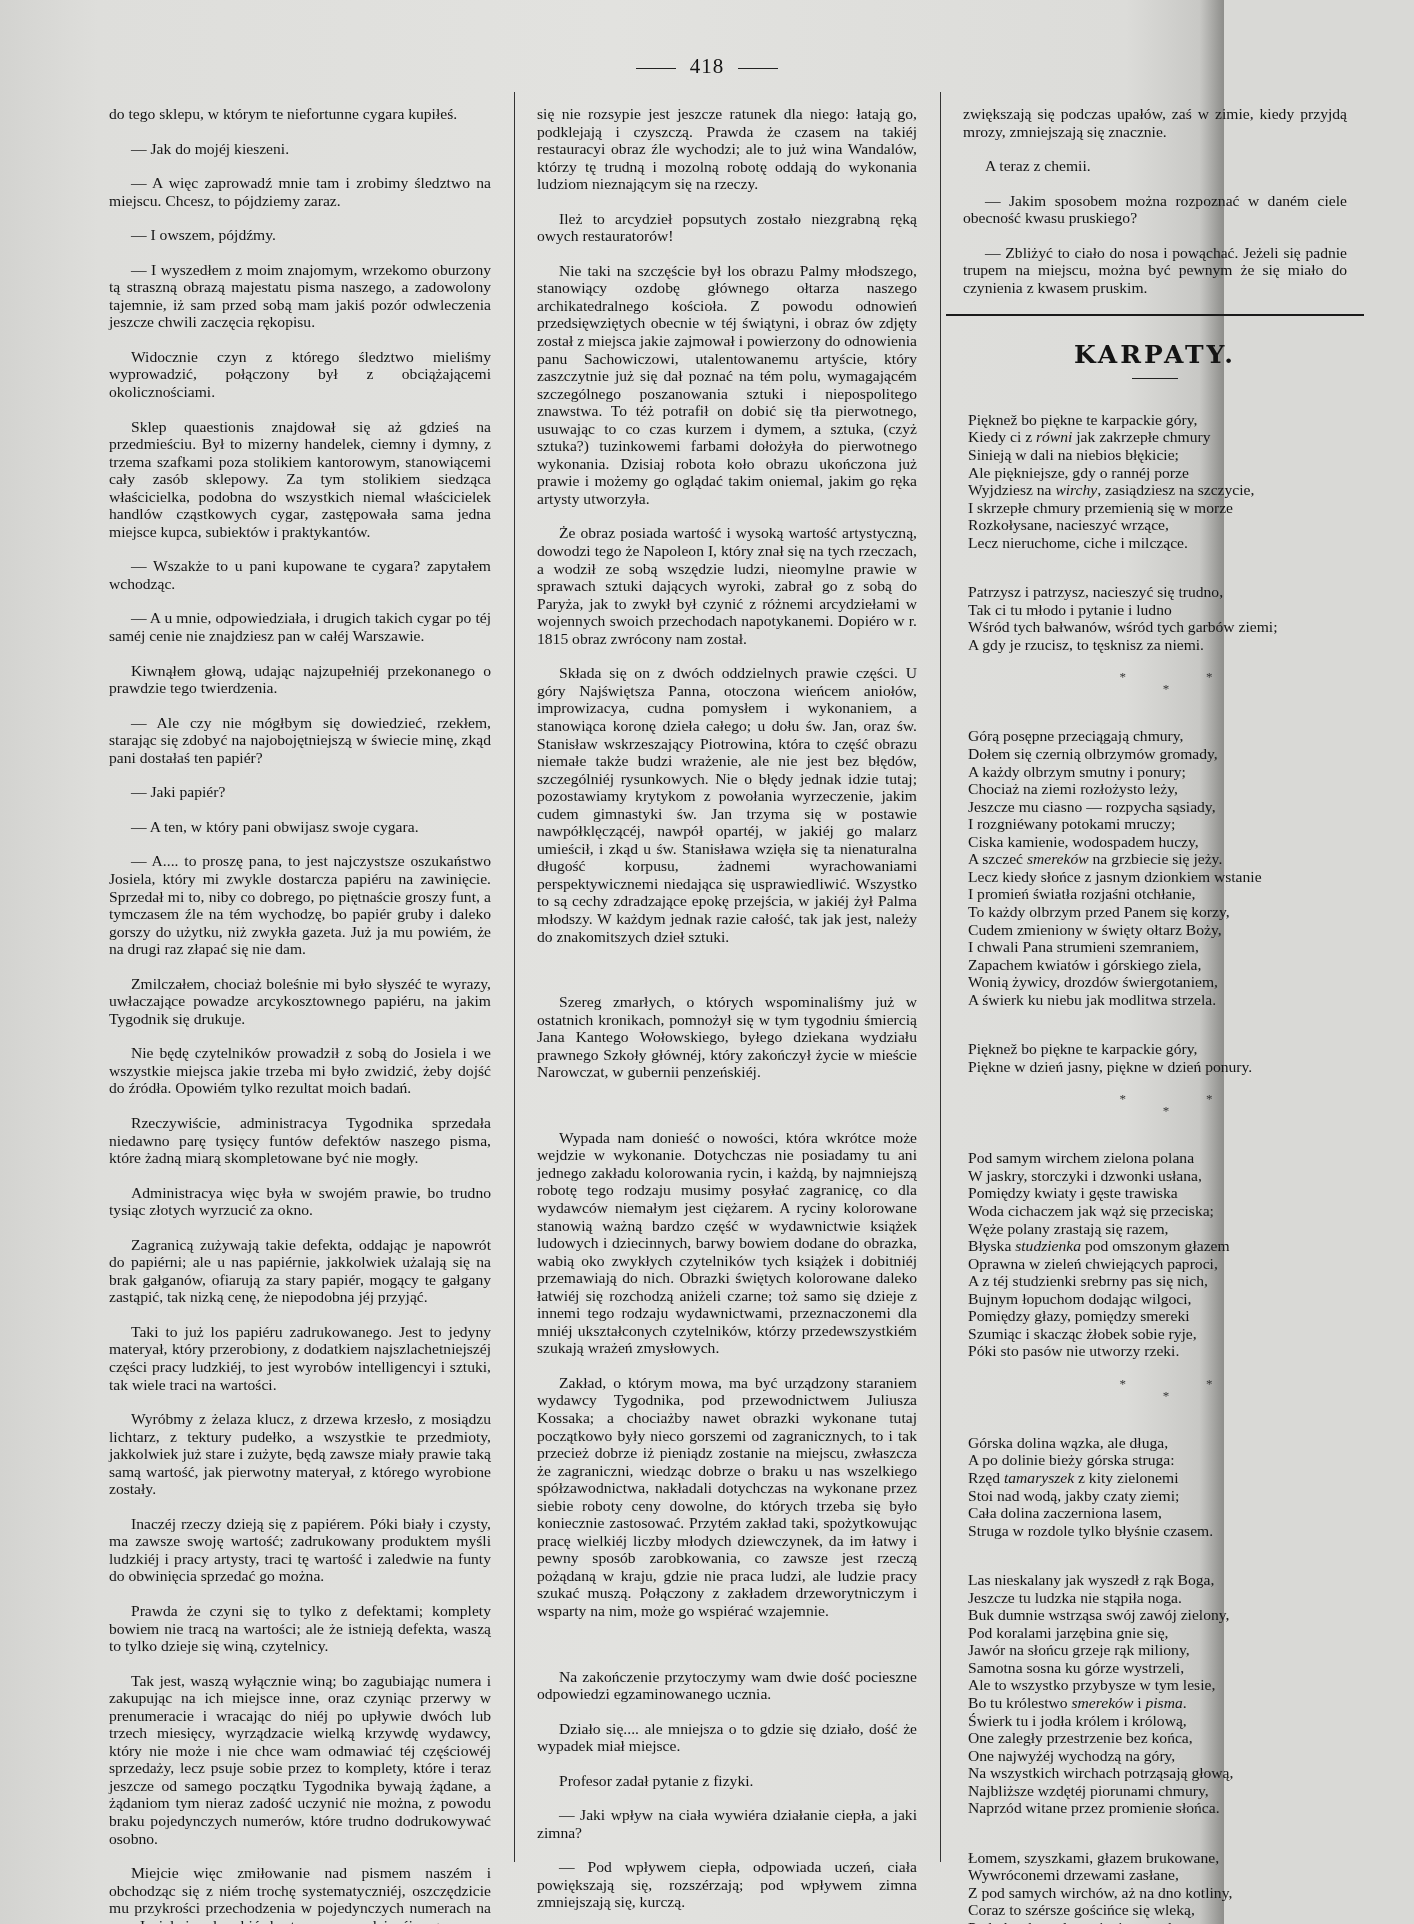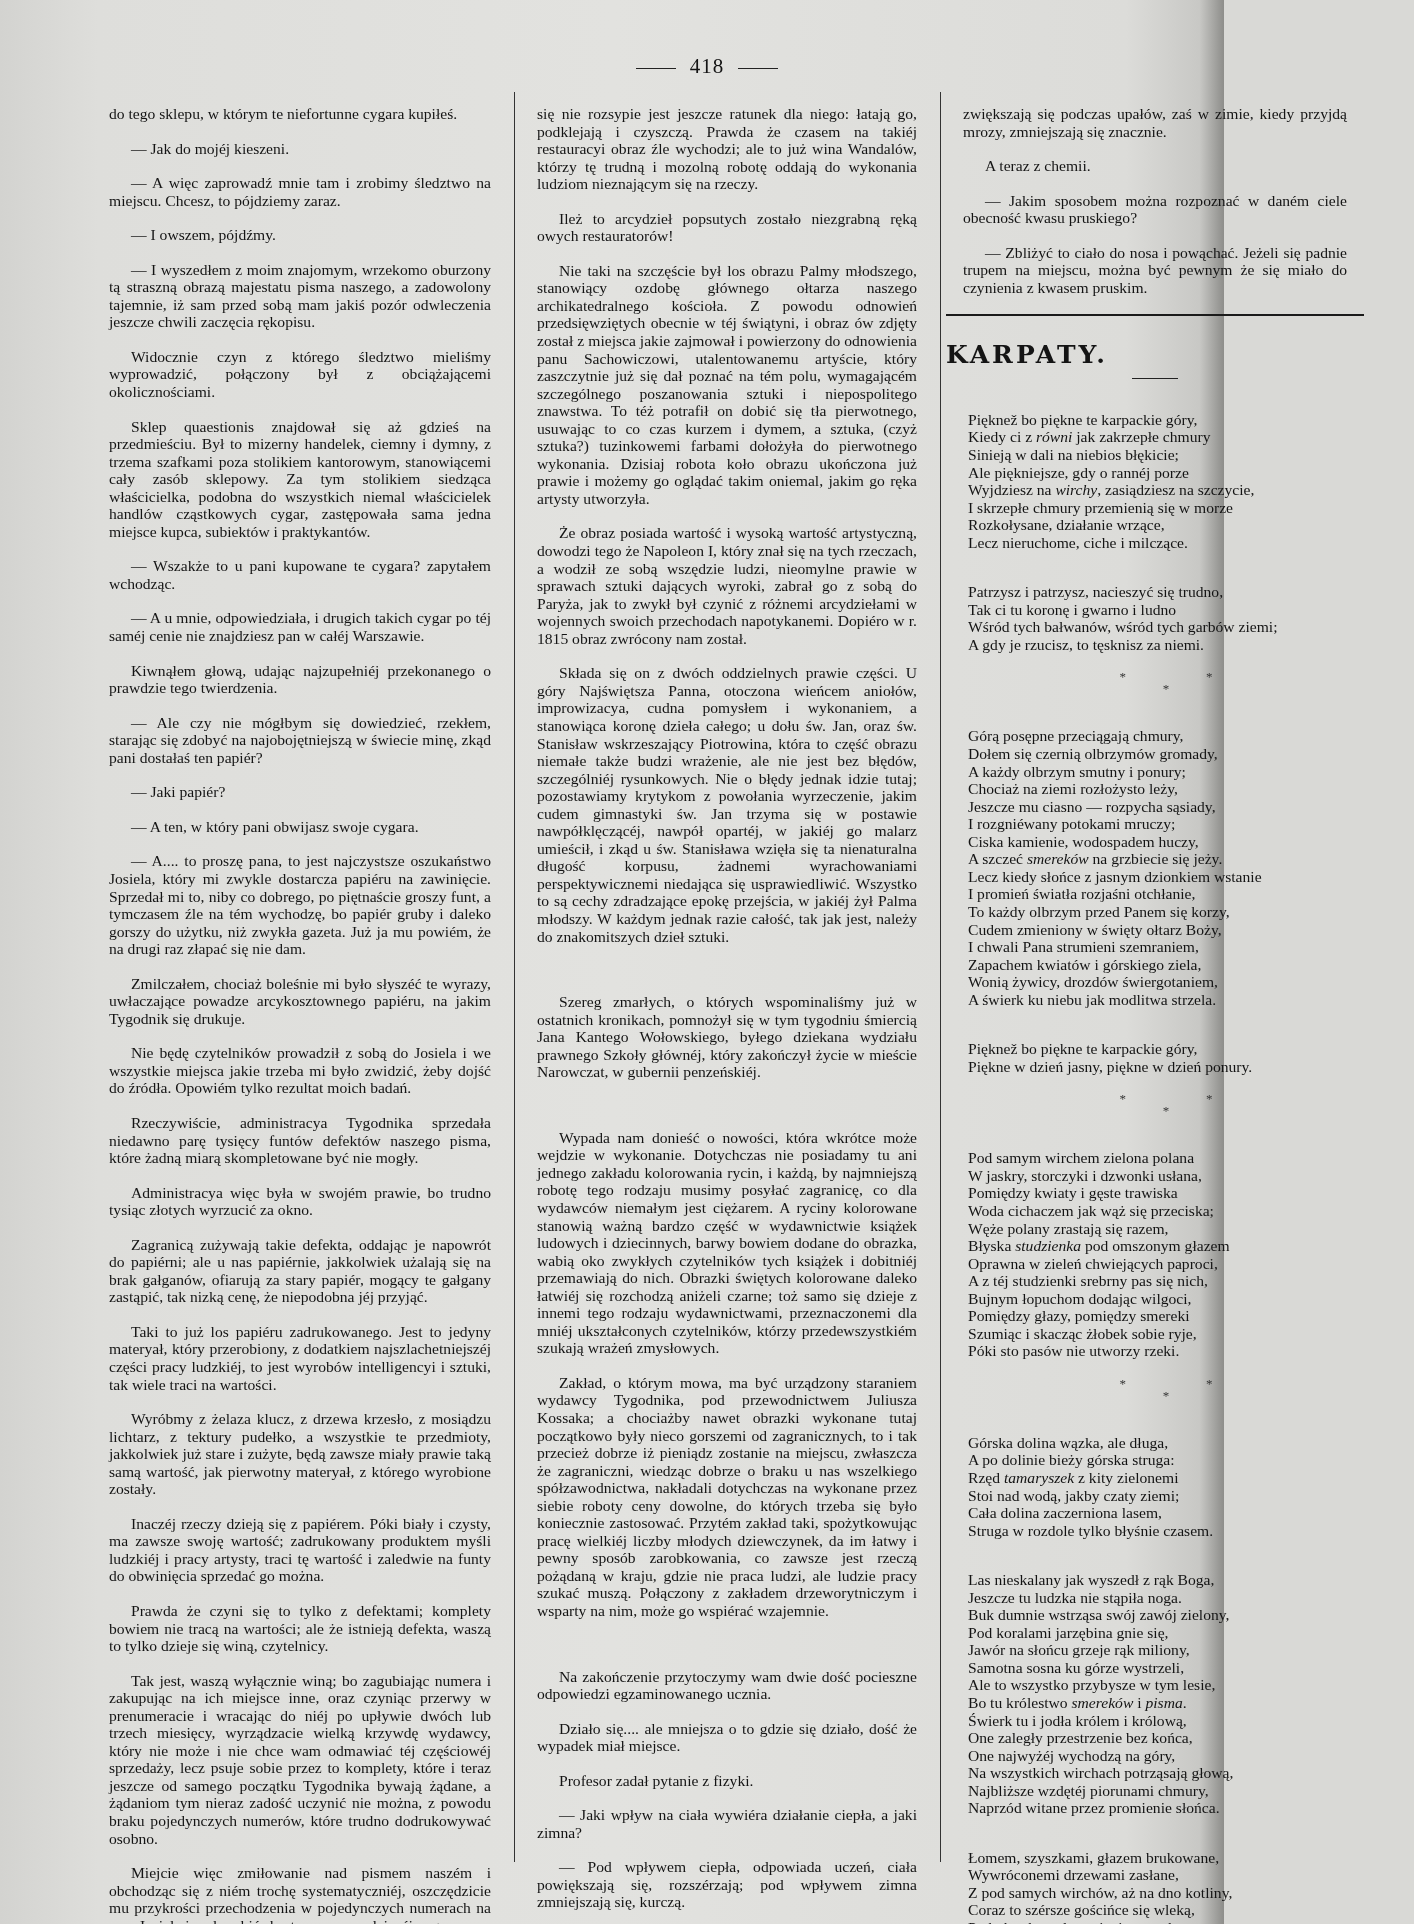--- a/index.html
+++ b/index.html
@@ -13,21 +13,21 @@
   .col p{margin:17px;}
   .col .ind{text-indent:22px;}
   .col .gap{height:14px;}
   #col-left{left:92px;width:416px;}
   #col-mid{left:520px;width:414px;}
   #col-right{left:946px;width:418px;}
   .vrule{position:absolute;top:92px;width:0;border-left:1.3px solid #333;}
   #vrule-1{left:514px;height:1770px;}
   #vrule-2{left:940px;height:1770px;}
   .hrule{border-top:2px solid #1a1a1a;margin:18px 0 0 0;width:418px;}
-  .title{font-family:"DejaVu Serif",serif;font-weight:bold;font-size:25px;letter-spacing:3px;margin-top:30px;}
+  .title{text-align:center;font-family:"DejaVu Serif",serif;font-weight:bold;font-size:25px;letter-spacing:3px;margin-top:30px;}
   .title-rule{width:46px;border-top:1.5px solid #222;margin:14px auto 0 auto;}
   .poem{margin-left:22px;text-align:left;}
   .stanza{margin-top:32px;}
   .stanza .line{white-space:nowrap;}
   .stars{text-align:center;font-size:13px;line-height:12px;margin-top:18px;color:#333;}
   .stars .row1 span{display:inline-block;margin:0 40px;}
   em{font-style:italic;}
 </style>
 </head>
 <body>
@@ -102,26 +102,26 @@
     <div class="title">KARPATY.</div>
     <div class="title-rule"></div>
     <div class="poem" id="poem">
         <div class="stanza">
           <div class="line">Pięknež bo piękne te karpackie góry,</div>
           <div class="line">Kiedy ci z <em>równi</em> jak zakrzepłe chmury</div>
           <div class="line">Sinieją w dali na niebios błękicie;</div>
           <div class="line">Ale piękniejsze, gdy o rannéj porze</div>
           <div class="line">Wyjdziesz na <em>wirchy</em>, zasiądziesz na szczycie,</div>
           <div class="line">I skrzepłe chmury przemienią się w morze</div>
-          <div class="line">Rozkołysane, działanie wrzące,</div>
+          <div class="line">Rozkołysane, nacieszyć wrzące,</div>
           <div class="line">Lecz nieruchome, ciche i milczące.</div>
         </div>
         <div class="stanza">
           <div class="line">Patrzysz i patrzysz, nacieszyć się trudno,</div>
-          <div class="line">Tak ci tu koronę i gwarno i ludno</div>
+          <div class="line">Tak ci tu młodo i pytanie i ludno</div>
           <div class="line">Wśród tych bałwanów, wśród tych garbów ziemi;</div>
           <div class="line">A gdy je rzucisz, to tęsknisz za niemi.</div>
         </div>
         <div class="stars">
           <div class="row1"><span>*</span><span>*</span></div>
           <div>*</div>
         </div>
         <div class="stanza">
           <div class="line">Górą posępne przeciągają chmury,</div>
           <div class="line">Dołem się czernią olbrzymów gromady,</div>

